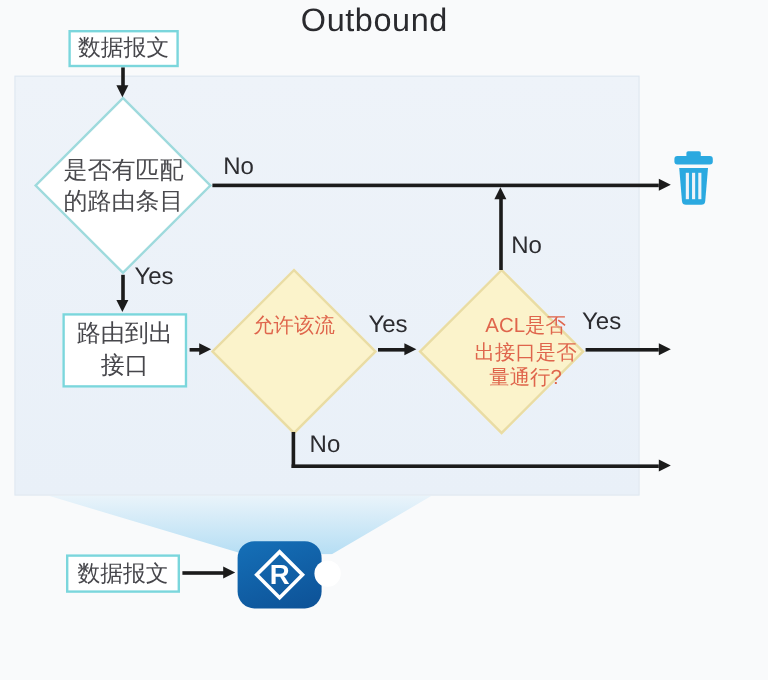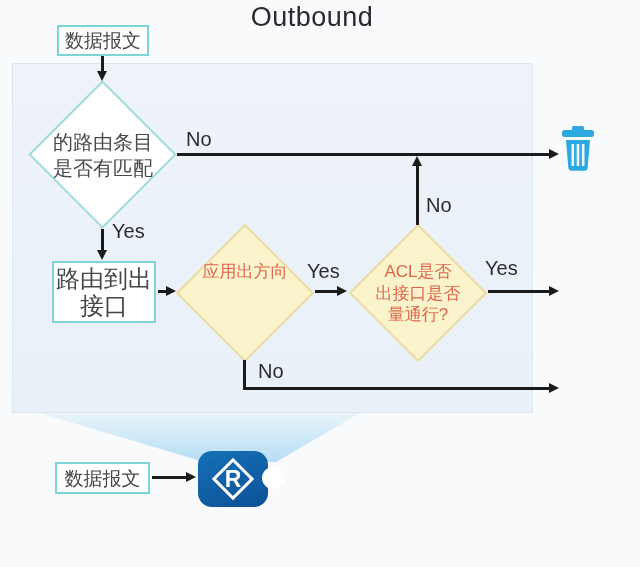--- a/index.html
+++ b/index.html
@@ -72,60 +72,60 @@
 
   <div class="abs cyanbox" style="left:57px;top:25px;width:92px;height:31px;">
     <span>数据报文</span>
   </div>
 
   <div class="abs vline" style="left:101px;top:56px;height:16px;"></div>
   <div class="abs ah ah-down" style="left:97px;top:71px;"></div>
 
   <div class="abs diamond d-white" style="left:50px;top:102px;width:105px;height:105px;"></div>
   <div class="abs dlabel dlabel-dark" style="left:38px;top:129px;width:130px;">
+    <span style="display:block">是否有匹配</span>
     <span style="display:block">的路由条目</span>
-    <span style="display:block">是否有匹配</span>
   </div>
 
   <div class="abs lbl" style="left:186px;top:128px;">No</div>
   <div class="abs hline" style="left:177px;top:153px;width:372px;"></div>
   <div class="abs ah ah-right" style="left:549px;top:149px;"></div>
 
   <svg class="abs" style="left:558px;top:125px;z-index:3;" width="40" height="48" viewBox="0 0 40 48">
     <rect x="14" y="1" width="12" height="5" rx="1.5" fill="#2ba9e0"></rect>
     <rect x="4" y="5" width="32" height="7" rx="2.5" fill="#2ba9e0"></rect>
     <path d="M8 15 h24 l-2.3 27.5 q-0.3 3.2 -3.4 3.2 h-12.6 q-3.1 0 -3.4 -3.2 Z" fill="#2ba9e0"></path>
     <rect x="13.5" y="19" width="2.6" height="22" fill="#eef3f9"></rect>
     <rect x="18.7" y="19" width="2.6" height="22" fill="#eef3f9"></rect>
     <rect x="23.9" y="19" width="2.6" height="22" fill="#eef3f9"></rect>
   </svg>
 
   <div class="abs lbl" style="left:112px;top:220px;">Yes</div>
   <div class="abs vline" style="left:101px;top:229px;height:22px;"></div>
   <div class="abs ah ah-down" style="left:97px;top:250px;"></div>
 
-  <div class="abs cyanbox" style="left:52px;top:261px;width:104px;height:62px;font-size:24px;line-height:27px;">
+  <div class="abs cyanbox" style="left:52px;top:261px;width:104px;height:62px;font-size:20px;line-height:27px;">
     <span style="display:block">路由到出</span>
     <span style="display:block">接口</span>
   </div>
 
   <div class="abs hline" style="left:158px;top:290px;width:9px;"></div>
   <div class="abs ah ah-right" style="left:166px;top:286px;"></div>
 
   <div class="abs diamond d-yellow" style="left:196px;top:244px;width:98px;height:98px;"></div>
   <div class="abs dlabel dlabel-orange" style="left:183px;top:261px;width:124px;">
-    <span style="display:block">应用出方向</span>
+    <span style="display:block">允许该流</span>
   </div>
 
   <div class="abs lbl" style="left:307px;top:260px;">Yes</div>
   <div class="abs hline" style="left:315px;top:290px;width:23px;"></div>
   <div class="abs ah ah-right" style="left:337px;top:286px;"></div>
 
   <div class="abs diamond d-yellow" style="left:369px;top:244px;width:98px;height:98px;"></div>
-  <div class="abs dlabel dlabel-orange" style="left:356px;top:261px;width:124px;">
+  <div class="abs dlabel dlabel-orange" style="left:376px;top:261px;width:124px;">
     <span style="display:block">ACL是否</span>
     <span style="display:block">出接口是否</span>
     <span style="display:block">量通行?</span>
   </div>
 
   <div class="abs lbl" style="left:426px;top:194px;">No</div>
   <div class="abs vline" style="left:416px;top:165px;height:60px;"></div>
   <div class="abs ah ah-up" style="left:412px;top:156px;"></div>
 
   <div class="abs lbl" style="left:485px;top:257px;">Yes</div>

